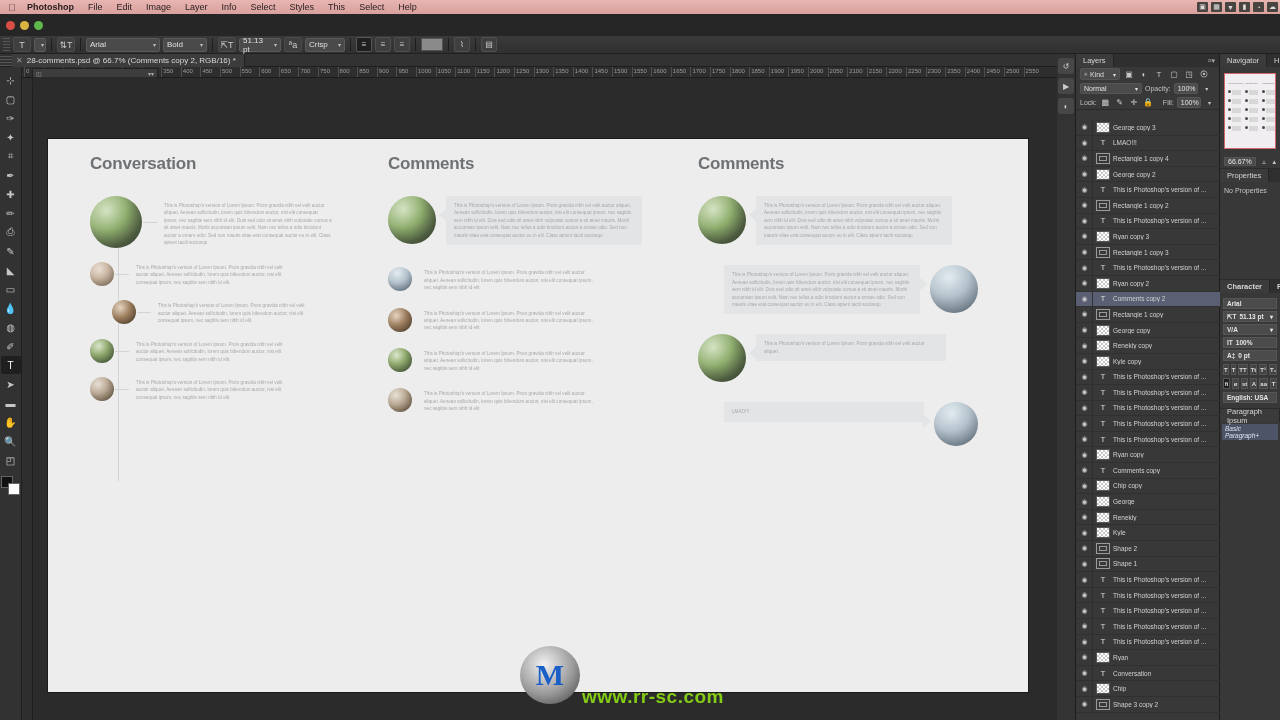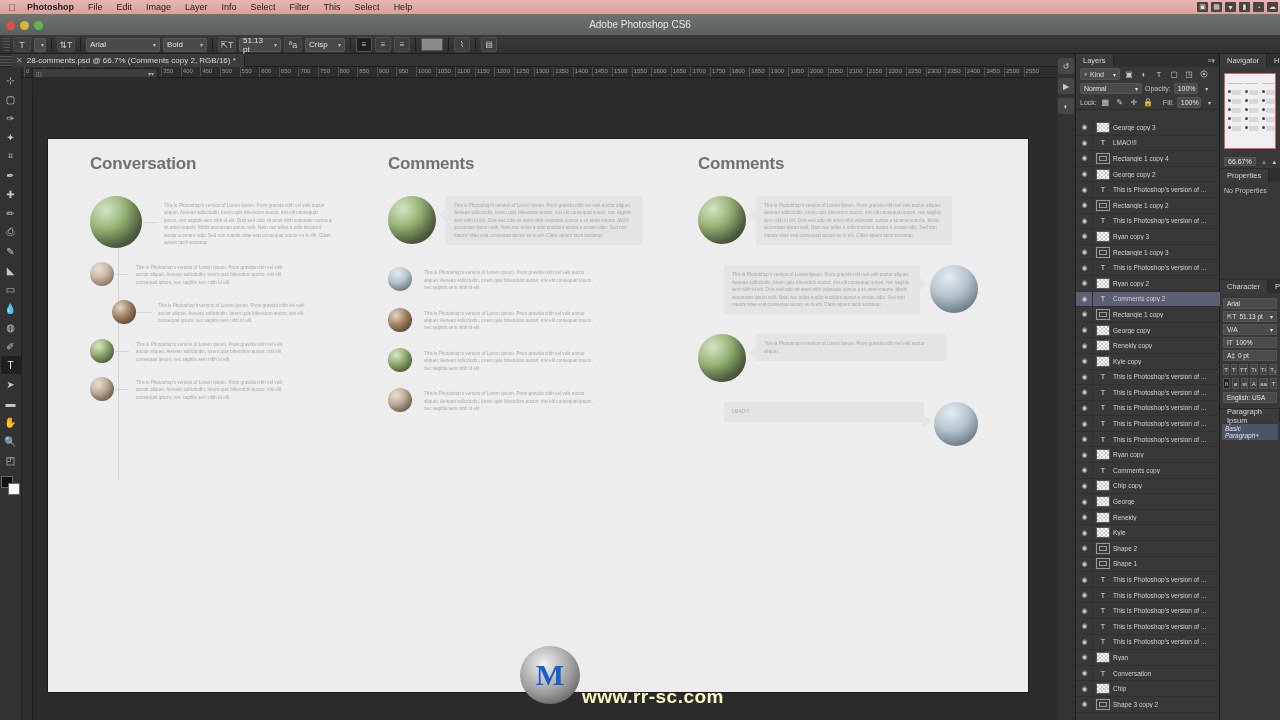--- a/index.html
+++ b/index.html
@@ -194,56 +194,53 @@
     display:flex; align-items:center; gap:6px; pointer-events:none; }
   .wm-logo { width:60px;height:58px;border-radius:50%;
     background: radial-gradient(circle at 40% 32%, #f2f2f2, #9a9a9a 55%, #3a3a3a 100%);
     display:flex;align-items:center;justify-content:center;
     font-size:30px; font-weight:bold; color:#1a5fc8;
     font-family:"Liberation Serif",serif; }
   .wm-cn { font-size:36px; font-weight:bold;
     background: linear-gradient(to bottom,#f5f5f5 0%,#bcbcbc 45%,#7d7d7d 55%,#e8e8e8 100%);
     -webkit-background-clip:text; background-clip:text; color:transparent;
     text-shadow:0 1px 0 rgba(0,0,0,.35); letter-spacing:1px; }
-  .wm-url { position:absolute; left:62px; top:46px; font-size:19px; font-weight:bold; color:#fef9c3;
+  .wm-url { position:absolute; left:62px; top:46px; font-size:19px; font-weight:bold; color:#84cc16;
     letter-spacing:.5px; }
   .wm-bar { position:absolute; left:0; top:42px; width:1280px; height:34px; background:#1a1a1a;
     opacity:.92; z-index:-1; }
 </style>
 </head>
 <body>
 
 <div id="app">
 
   <div class="osbar">
     <span class="apple"></span>
     <span class="mi bold">Photoshop</span>
     <span class="mi">File</span>
     <span class="mi">Edit</span>
     <span class="mi">Image</span>
     <span class="mi">Layer</span>
     <span class="mi">Info</span>
     <span class="mi">Select</span>
-    <span class="mi">Filter</span>
+    <span class="mi">Styles</span>
     <span class="mi">This</span>
     <span class="mi">Select</span>
     <span class="mi">Help</span>
     <span class="osbar-right">
       <span class="ic">▣</span>
       <span class="ic">▦</span>
       <span class="ic">▼</span>
       <span class="ic">▮</span>
       <span class="ic">◔</span>
       <span class="ic">☁</span>
     </span>
   </div>
 
-  <div class="titlebar">
-    <span class="t">Adobe Photoshop CS6</span>
-  </div>
   <div class="traffic">
     <i class="r"></i>
     <i class="y"></i>
     <i class="g"></i>
   </div>
 
   <div class="optbar">
     <span class="gripper"></span>
     <span class="tool-ic">T</span>
     <span class="opt-sel" style="width:12px;padding:0 2px;">
@@ -859,21 +856,21 @@
 
     <div class="rp-section">
       <div class="rp-head">
         <span class="panel-tab">Properties</span>
       </div>
       <div class="rp-body">
         <span>No Properties</span>
       </div>
     </div>
 
-    <div class="rp-section" style="margin-top:80px;">
+    <div class="rp-section" style="margin-top:80px;font-weight:bold;">
       <div class="rp-head">
         <span class="panel-tab">Character</span>
         <span class="panel-tab" style="background:#2f2f2f;">Paragraph</span>
       </div>
       <div style="padding:3px;">
         <div class="ch-field">Arial</div>
         <div class="ch-field">
           <span>⇱T</span>
           <span>51.13 pt</span>
           <span style="margin-left:auto;font-size:6px;">▾</span>

